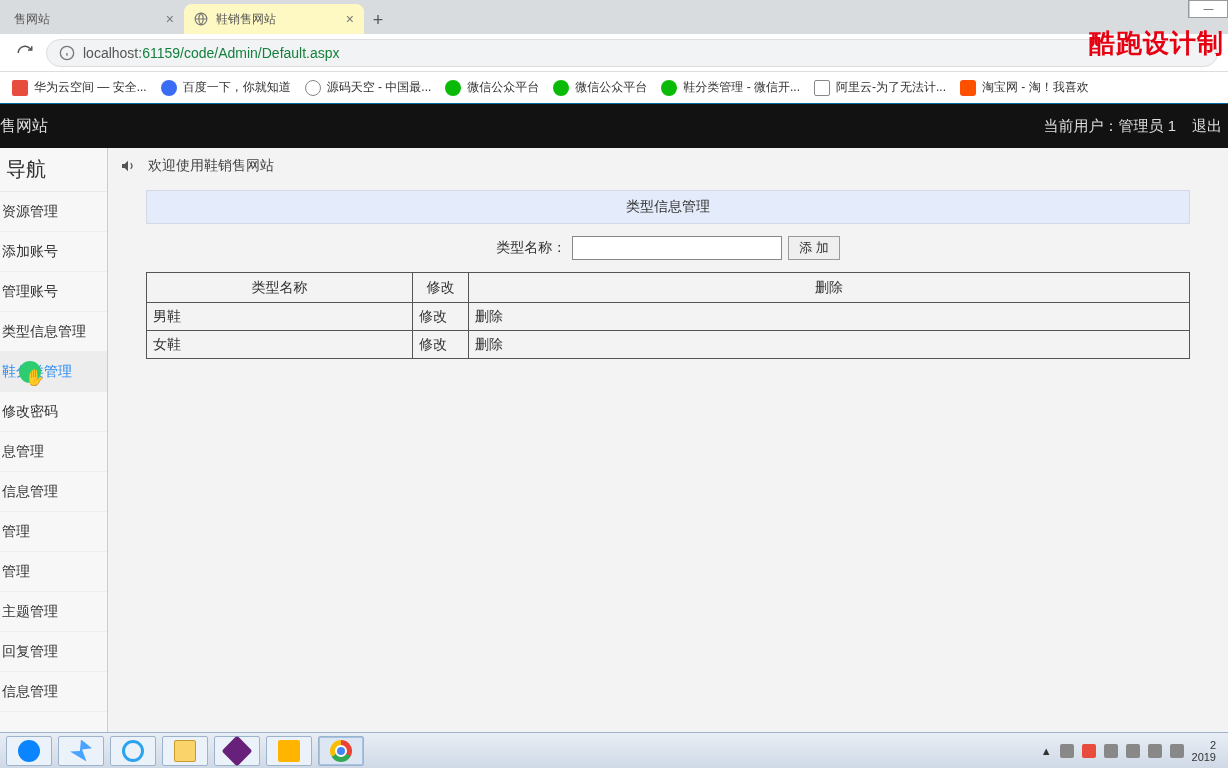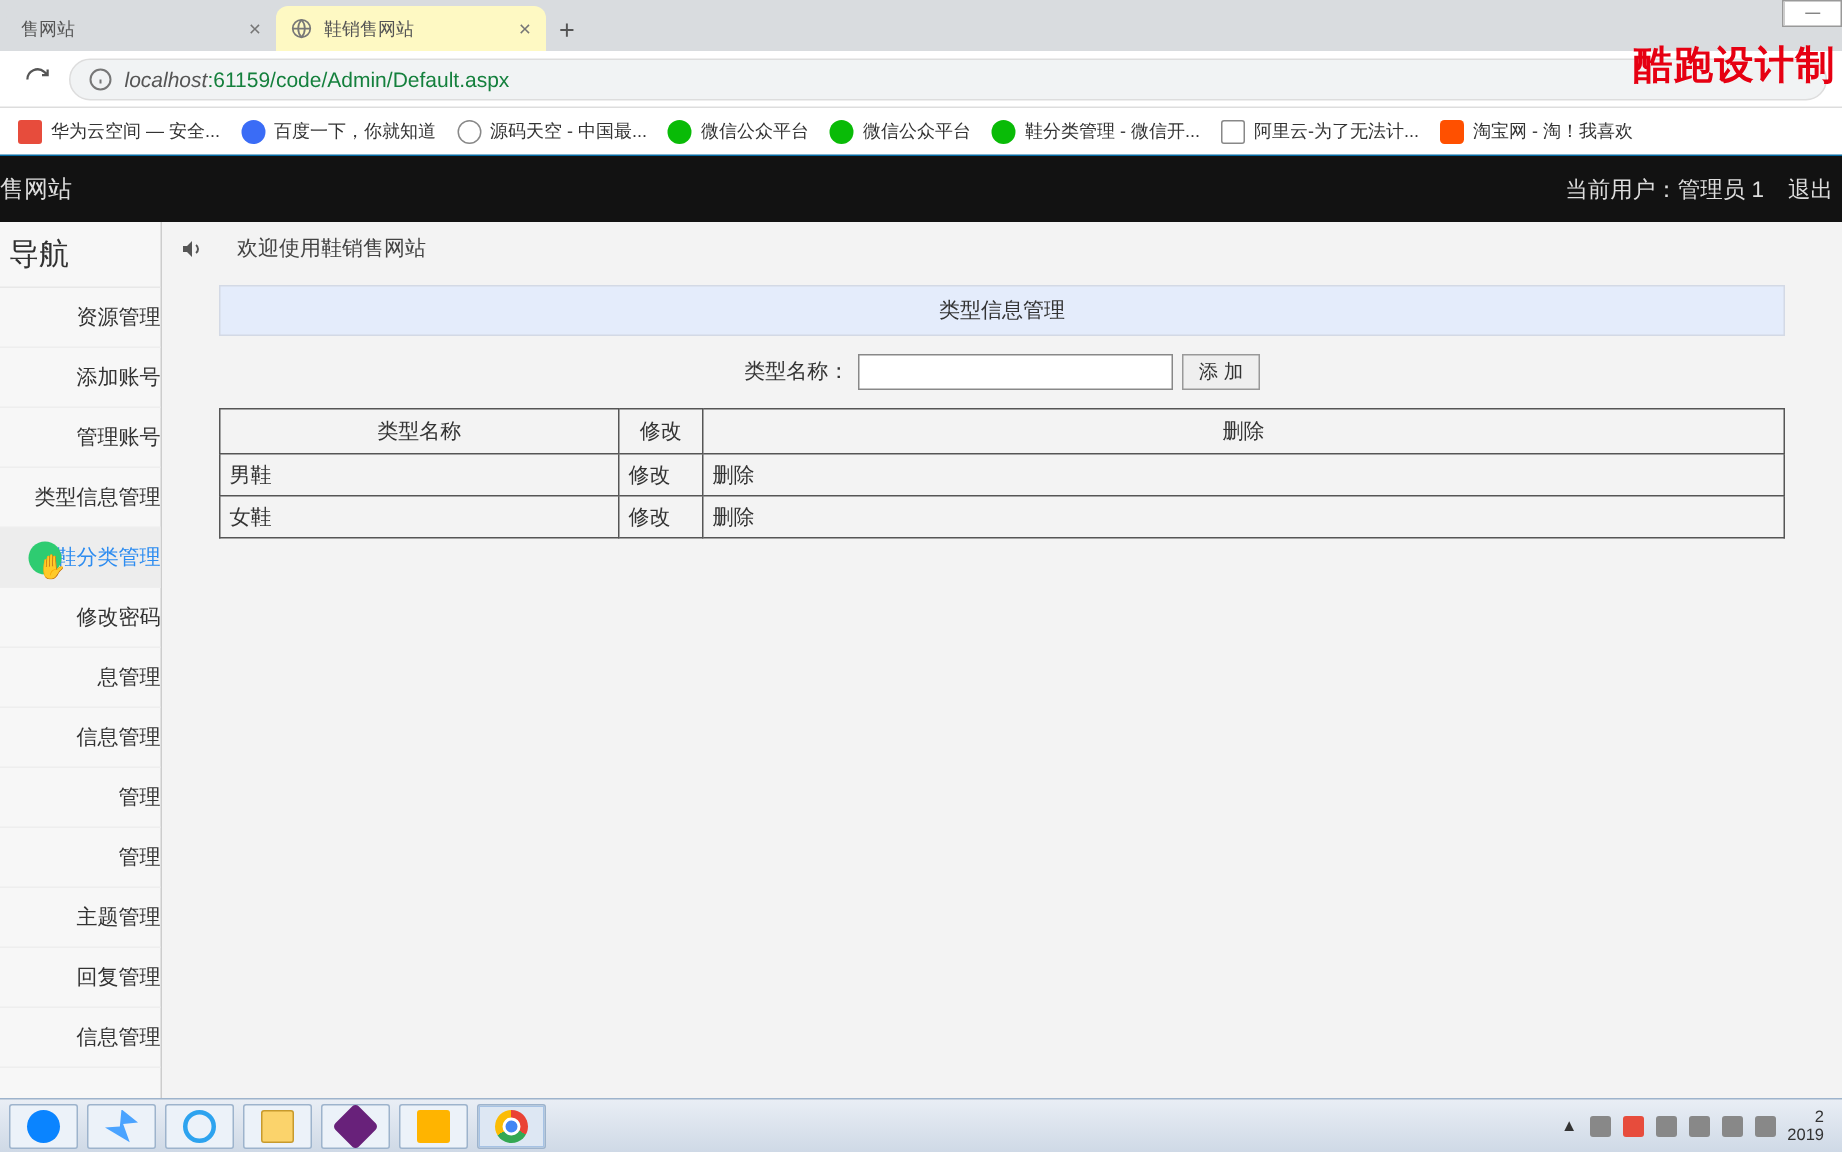--- a/index.html
+++ b/index.html
@@ -15,21 +15,21 @@
 .tab.active { background:#fef9c3; }
 .tab .globe { width:14px; height:14px; margin-right:8px; color:#777; }
 .tab .close { margin-left:auto; color:#777; font-size:14px; }
 .tabstrip .newtab { width:28px; height:28px; display:flex; align-items:center; justify-content:center; color:#555; font-size:18px; }
 
 
 .addrbar { height:38px; background:#fff; display:flex; align-items:center; border-bottom:1px solid #ddd; padding:0 10px; }
 .addrbar .icon-btn { width:30px; height:30px; display:flex; align-items:center; justify-content:center; color:#555; }
 .addrbar .url-field { flex:1; height:28px; border:1px solid #ddd; border-radius:14px; background:#f1f3f4; display:flex; align-items:center; padding:0 12px; margin-left:6px; font-size:14px; color:#333; }
 .addrbar .url-field .info-icon { width:16px; height:16px; margin-right:8px; color:#777; }
-.addrbar .url-host { color:#555;font-style:italic; }
+.addrbar .url-host { color:#555; }
 .addrbar .url-path { color:#15803d; }
 .watermark { position:absolute; right:4px; top:26px; font-size:26px; font-weight:bold; color:#e60012; letter-spacing:1px; }
 
 
 .bookbar { height:32px; background:#fff; display:flex; align-items:center; padding:0 12px; gap:14px; border-bottom:1px solid #0369a1; font-size:12px; color:#333; }
 .bookbar .bm { display:flex; align-items:center; gap:6px; white-space:nowrap; }
 .bookbar .bm-icon { width:16px; height:16px; display:inline-block; }
 .fav-huawei { background:#e74c3c; border-radius:2px; }
 .fav-baidu { background:#3a6cf6; border-radius:50%; }
 .fav-globe { border:1px solid #888; border-radius:50%; }
@@ -39,27 +39,27 @@
 
 
 .app-header { height:44px; background:#121212; color:#ddd; display:flex; align-items:center; justify-content:space-between; padding:0 6px 0 0; font-size:16px; }
 .app-header .site-name { padding-left:0; }
 .app-header .right { display:flex; align-items:center; gap:16px; font-size:15px; }
 
 
 .main { display:flex; height:584px; }
 .sidebar { width:108px; background:#f7f7f7; border-right:1px solid #ccc; }
 .sidebar .nav-title { height:44px; display:flex; align-items:center; padding:0 6px; font-size:20px; color:#313131; border-bottom:1px solid #e8e8e8; }
-.sidebar .nav-item { height:40px; display:flex; align-items:center; padding:0 0 0 2px; font-size:14px; color:#333; border-bottom:1px solid #eee; position:relative;justify-content:flex-end; }
+.sidebar .nav-item { height:40px; display:flex; align-items:center; padding:0 0 0 2px; font-size:14px; color:#333; border-bottom:1px solid #eee; position:relative; }
 .sidebar .nav-item.active { background:#ededed; color:#2d8cf0; }
 .cursor-point { position:absolute; right:66px; top:9px; width:22px; height:22px; background:#2ecc71; border-radius:50%; }
 .cursor-hand { position:absolute; right:62px; top:16px; font-size:16px; pointer-events:none; }
 
 .content { flex:1; background:#f3f3f3; position:relative; }
-.welcome-row { height:36px; display:flex; align-items:center; padding:0 12px; font-size:14px; color:#444; gap:22px; }
+.welcome-row { height:36px; display:flex; align-items:center; padding:0 12px; font-size:14px; color:#444; gap:12px; }
 .welcome-row .vol-icon { width:16px; height:16px; color:#555; }
 
 .panel { margin:6px 38px 0 38px; }
 .panel-header { background:#e4ecfb; border:1px solid #d3d9e5; height:34px; display:flex; align-items:center; justify-content:center; font-size:14px; color:#333; }
 .add-row { height:40px; display:flex; align-items:center; justify-content:center; gap:6px; font-size:14px; color:#333; margin:4px 0; }
 .add-row input[type=text] { width:210px; height:24px; border:1px solid #888; padding:0 4px; font-size:13px; }
 .add-row button { height:24px; padding:0 10px; border:1px solid #999; background:#efefef; font-size:13px; color:#333; }
 
 table.data { width:100%; border-collapse:collapse; }
 table.data th, table.data td { border:1px solid #555; font-size:14px; color:#333; text-align:left; }

